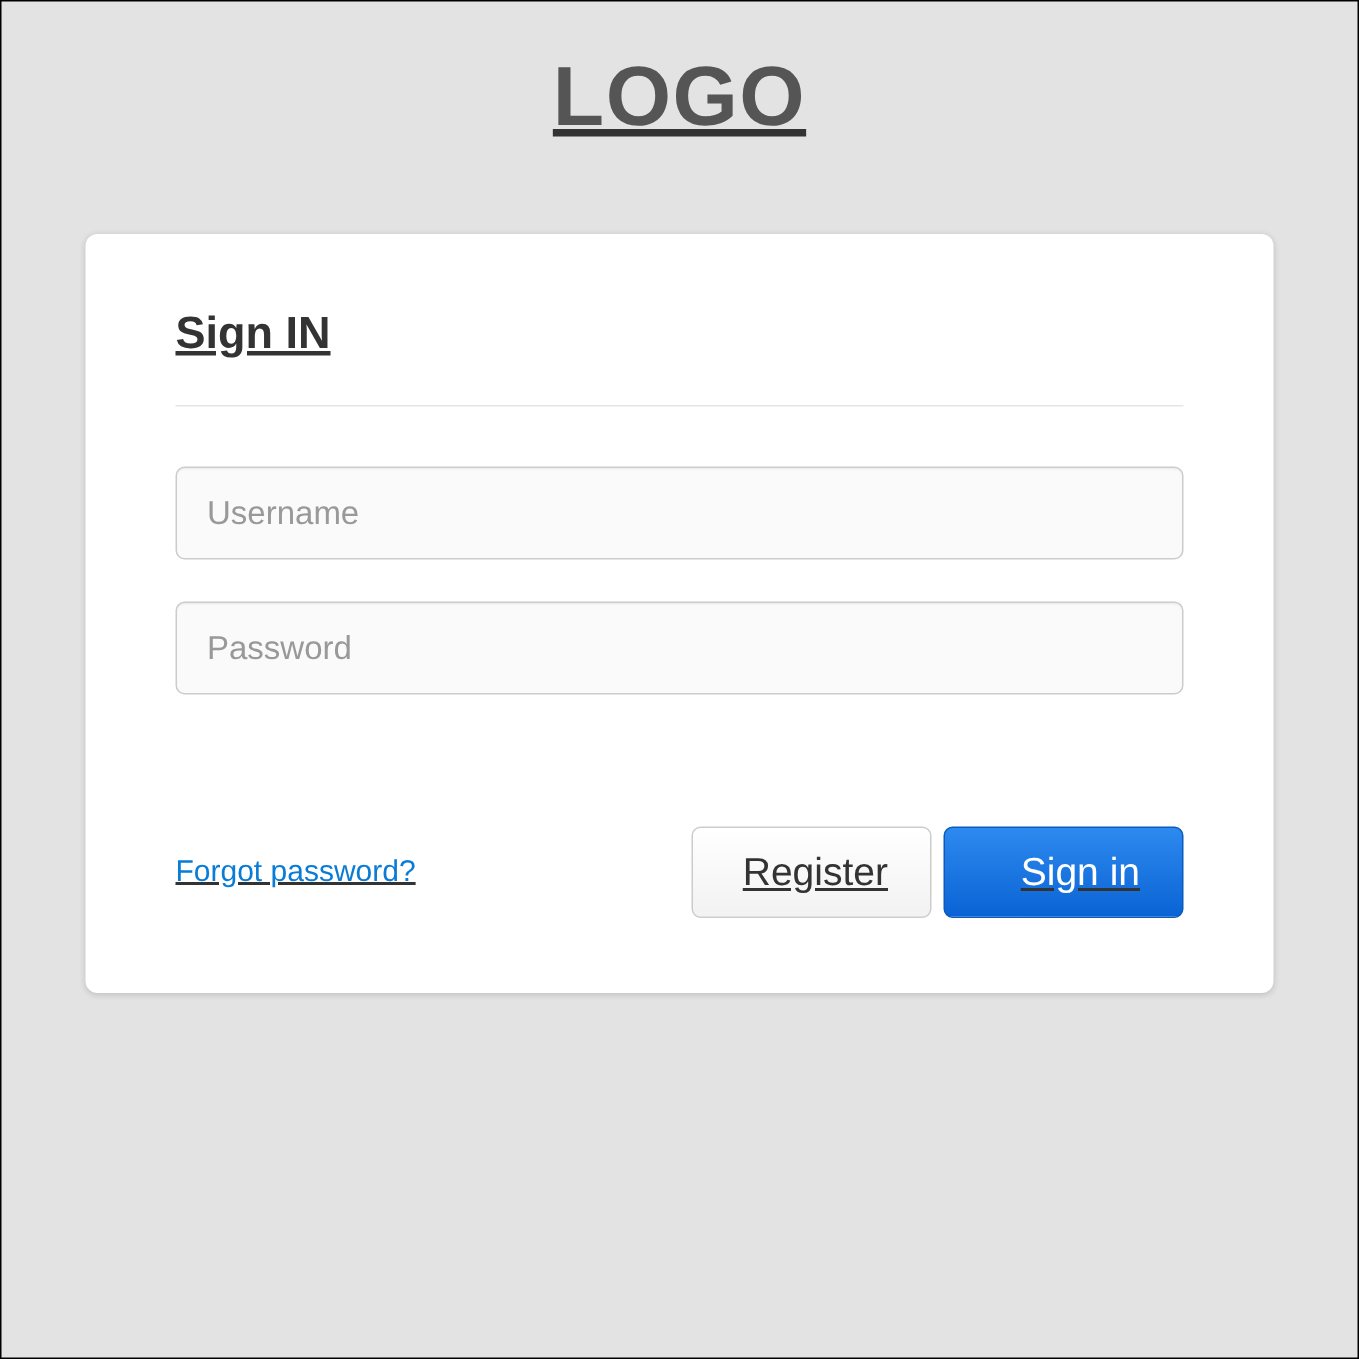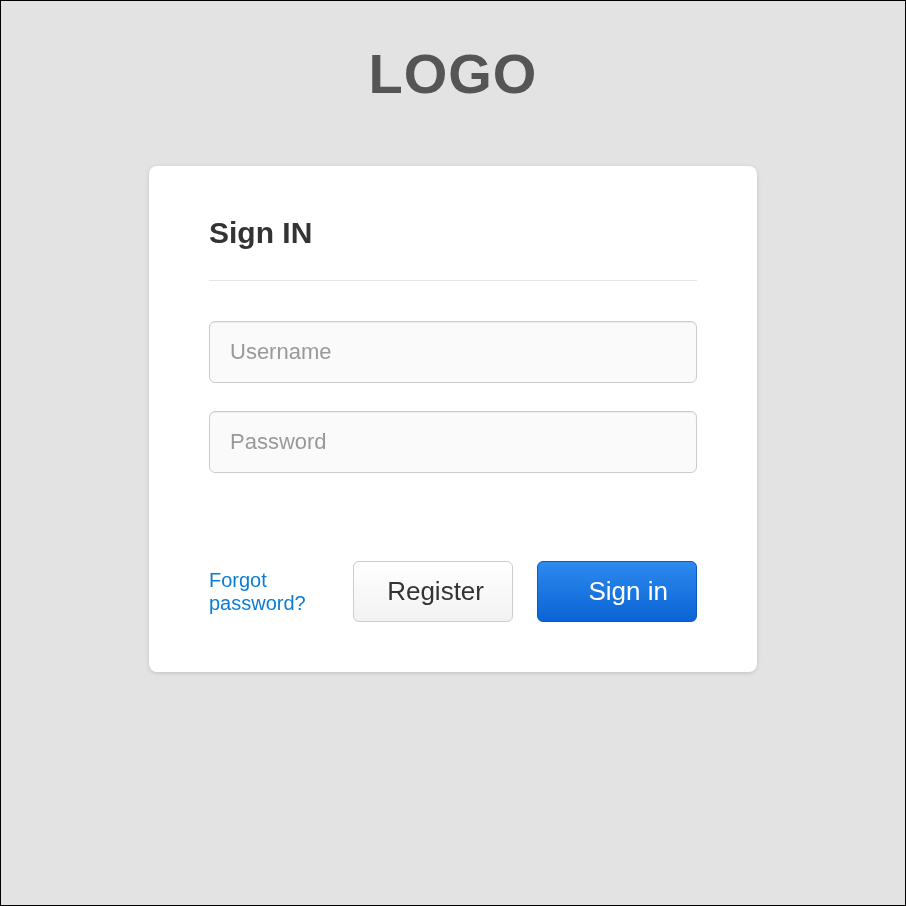--- a/index.html
+++ b/index.html
@@ -11,35 +11,36 @@
     body {
       width: 906px;
       height: 906px;
       background: #e3e3e3;
       border: 1px solid #000;
       font-family: "Helvetica Neue", Helvetica, Arial, sans-serif;
       color: #333;
     }
     
     .page-container {
-      padding: 40px 0;
+      padding: 30px 0;
+      text-decoration: underline;
     }
     
     .logo {
       text-align: center;
       font-size: 56px;
       font-weight: bold;
       color: #555;
       letter-spacing: 1px;
       margin-bottom: 60px;
     }
     
     .card {
       background: #fff;
-      width: 608px;
+      width: 792px;
       margin: 0 auto;
       border-radius: 8px;
       box-shadow: 0 1px 4px rgba(0,0,0,0.15);
       padding: 50px 60px 50px 60px;
     }
     
     .card-title {
       font-size: 30px;
       font-weight: bold;
       color: #333;
@@ -66,21 +67,21 @@
       outline: none;
     }
     
     .form-input::placeholder {
       color: #999;
     }
     
     .actions {
       display: flex;
       align-items: center;
-      gap: 24px;
+      gap: 8px;
       margin-top: 60px;
     }
     
     .forgot-link {
       color: #0b7cd6;
       font-size: 20px;
       text-decoration: none;
       flex: 1;
     }
     

